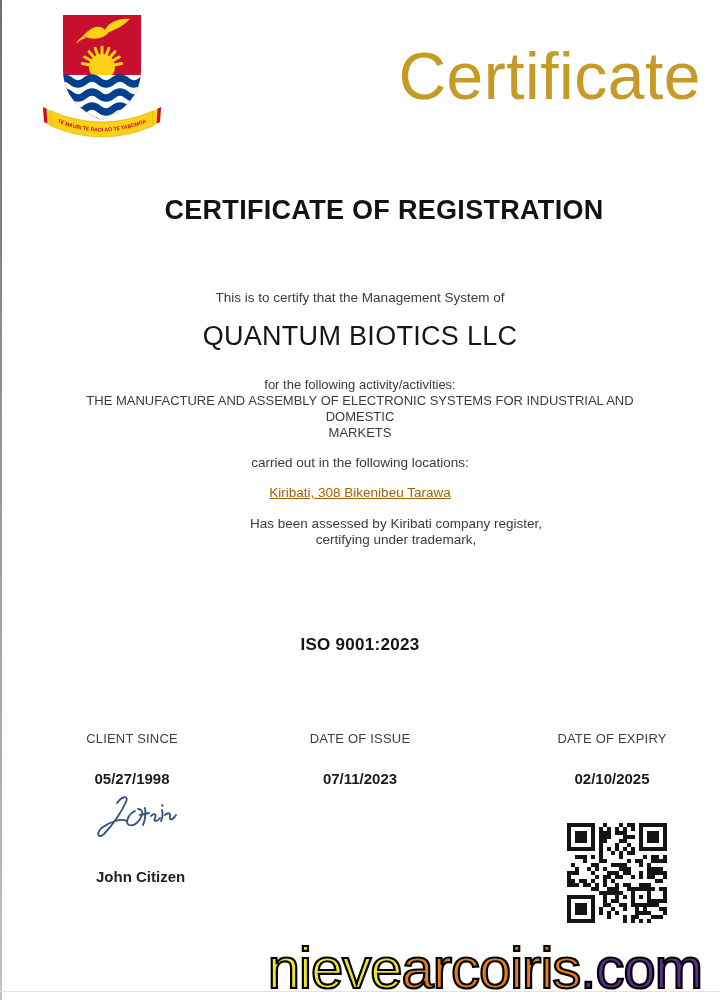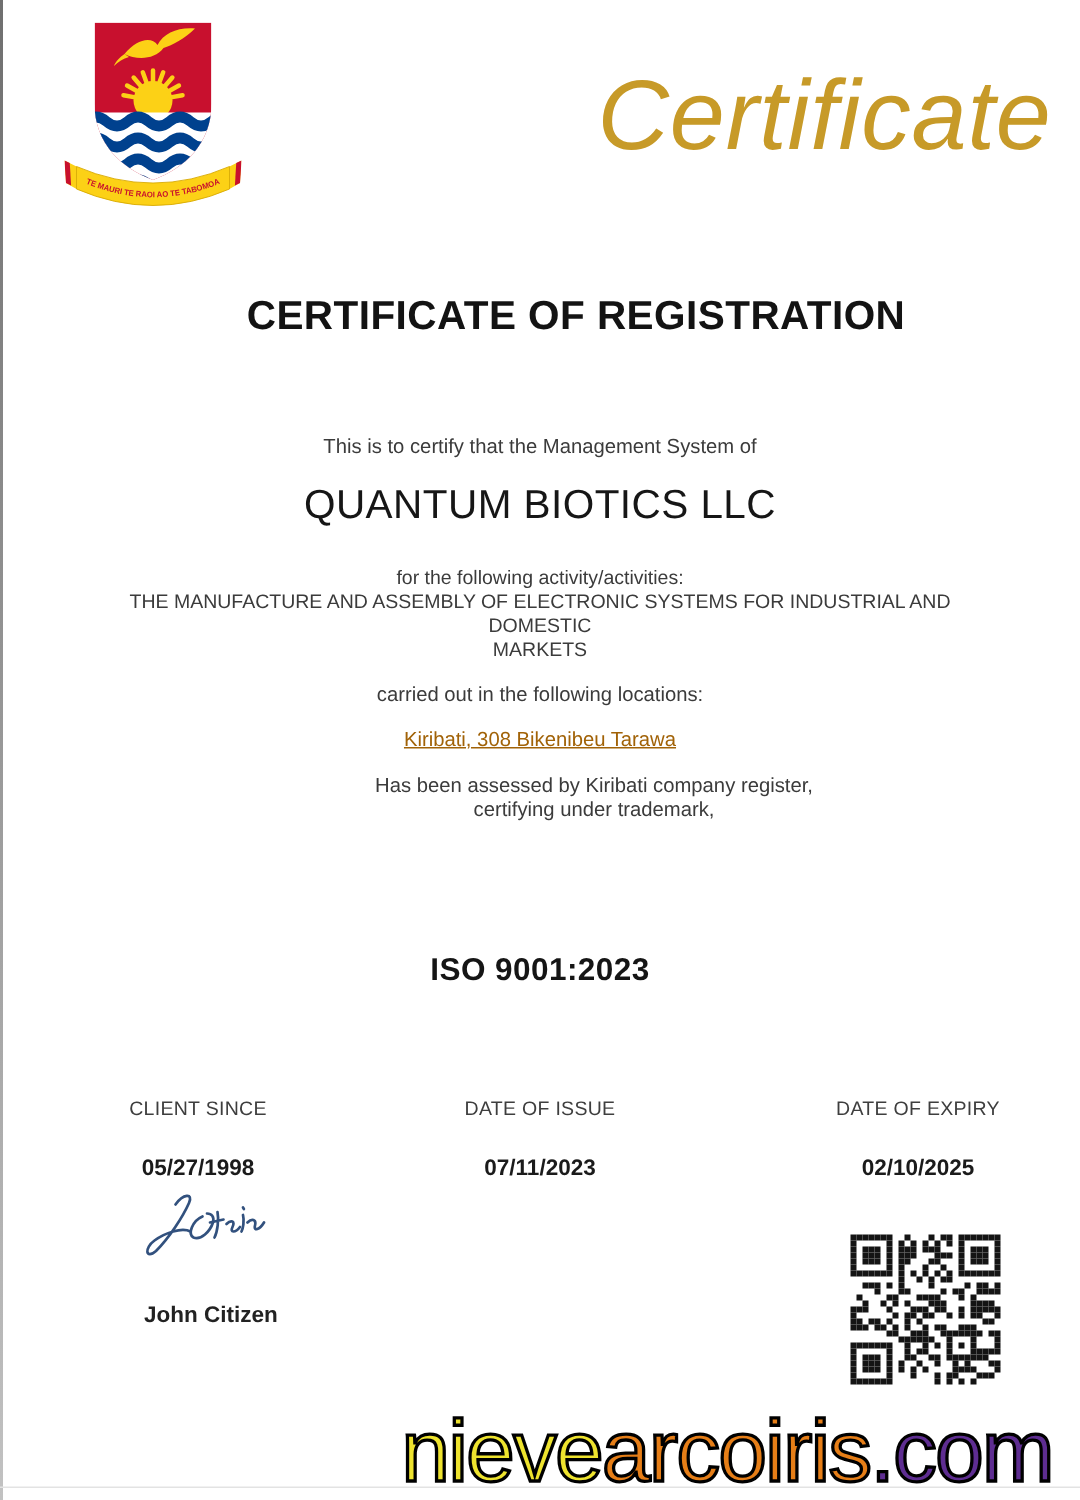--- a/index.html
+++ b/index.html
@@ -8,33 +8,33 @@
     font-family:"Liberation Sans", sans-serif;overflow:hidden;
   }
   .page-edge-left{position:absolute;left:0;top:0;width:2px;height:1000px;
     background:linear-gradient(#6f6f6f,#c2c2c2);}
   .page-edge-bottom{position:absolute;left:0;top:991px;width:720px;height:1px;background:#e3e3e3;}
 
   .logo{position:absolute;left:43px;top:13px;width:118px;height:127px;}
 
   .certificate-script{
     position:absolute;right:19px;top:42px;line-height:1.05;
-    font-size:66px;font-style:italic;font-weight:normal;color:#c79a28;
+    font-size:66px;font-weight:normal;color:#c79a28;
     letter-spacing:0.5px;white-space:nowrap;
   }
 
   .center{position:absolute;left:0;width:720px;text-align:center;}
   .title{top:195px;font-size:27px;font-weight:bold;color:#131313;letter-spacing:0.3px;padding-left:24px;}
   .certify-line{top:290px;font-size:13.5px;color:#3b3b3b;}
   .company-name{top:321px;font-size:27px;font-weight:normal;color:#161616;letter-spacing:0.3px;}
   .activity-block{top:377px;font-size:13px;color:#3b3b3b;line-height:16px;}
   .locations-intro{top:455px;font-size:13.5px;color:#3b3b3b;}
   .location-line{top:485px;font-size:13.5px;color:#a16207;text-decoration:underline;}
   .assessed-block{top:516px;font-size:13.5px;color:#3b3b3b;line-height:16px;padding-left:36px;}
-  .standard{top:635px;font-size:21px;font-weight:bold;color:#151515;letter-spacing:0.3px;}
+  .standard{top:635px;font-size:17px;font-weight:bold;color:#151515;letter-spacing:0.3px;}
 
   .date-col{position:absolute;top:731px;width:150px;text-align:center;}
   .date-col .lbl{font-size:13px;color:#3e3e3e;letter-spacing:0.2px;}
   .date-col .val{margin-top:24px;font-size:15px;font-weight:bold;color:#1b1b1b;}
   .date-col.c1{left:57px;} .date-col.c2{left:285px;} .date-col.c3{left:537px;}
 
   .signature-svg{position:absolute;left:90px;top:794px;width:88px;height:60px;}
   .signatory-name{position:absolute;left:96px;top:868px;font-size:15px;font-weight:bold;color:#222222;}
 
   .qr{position:absolute;left:565px;top:821px;width:104px;height:104px;}

